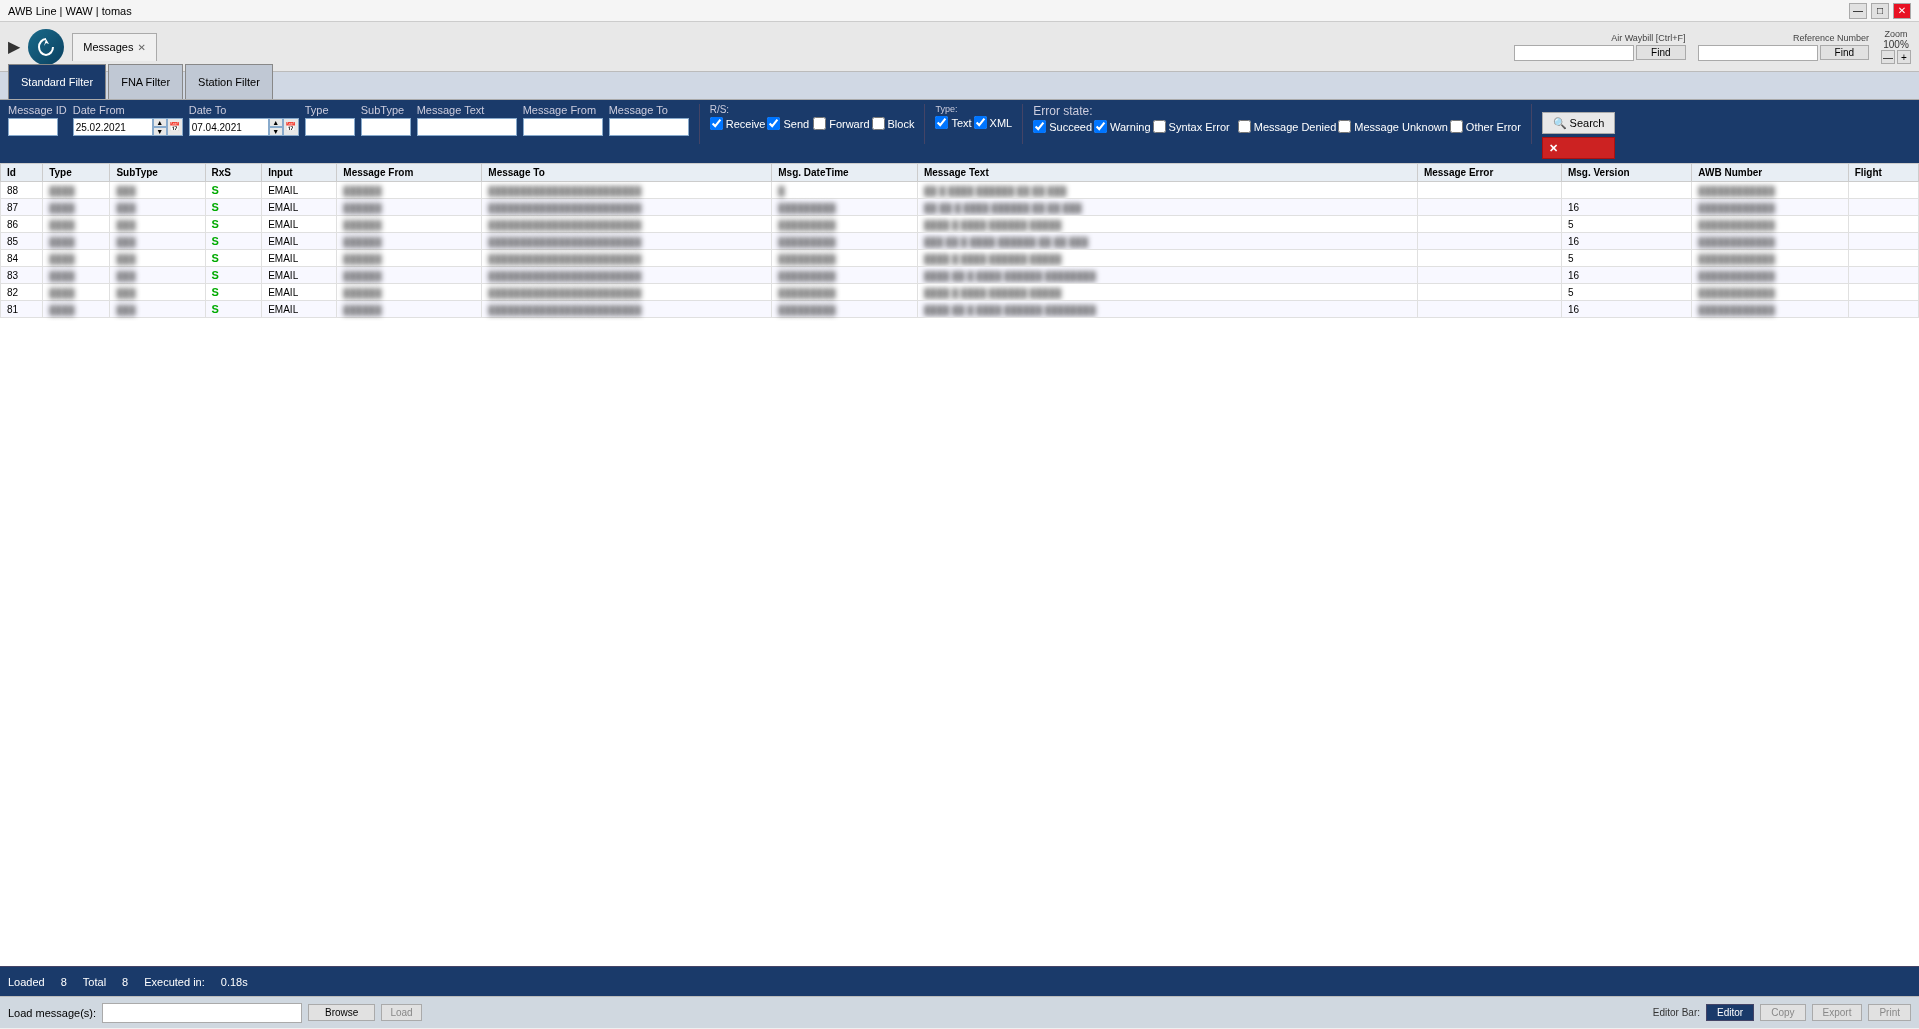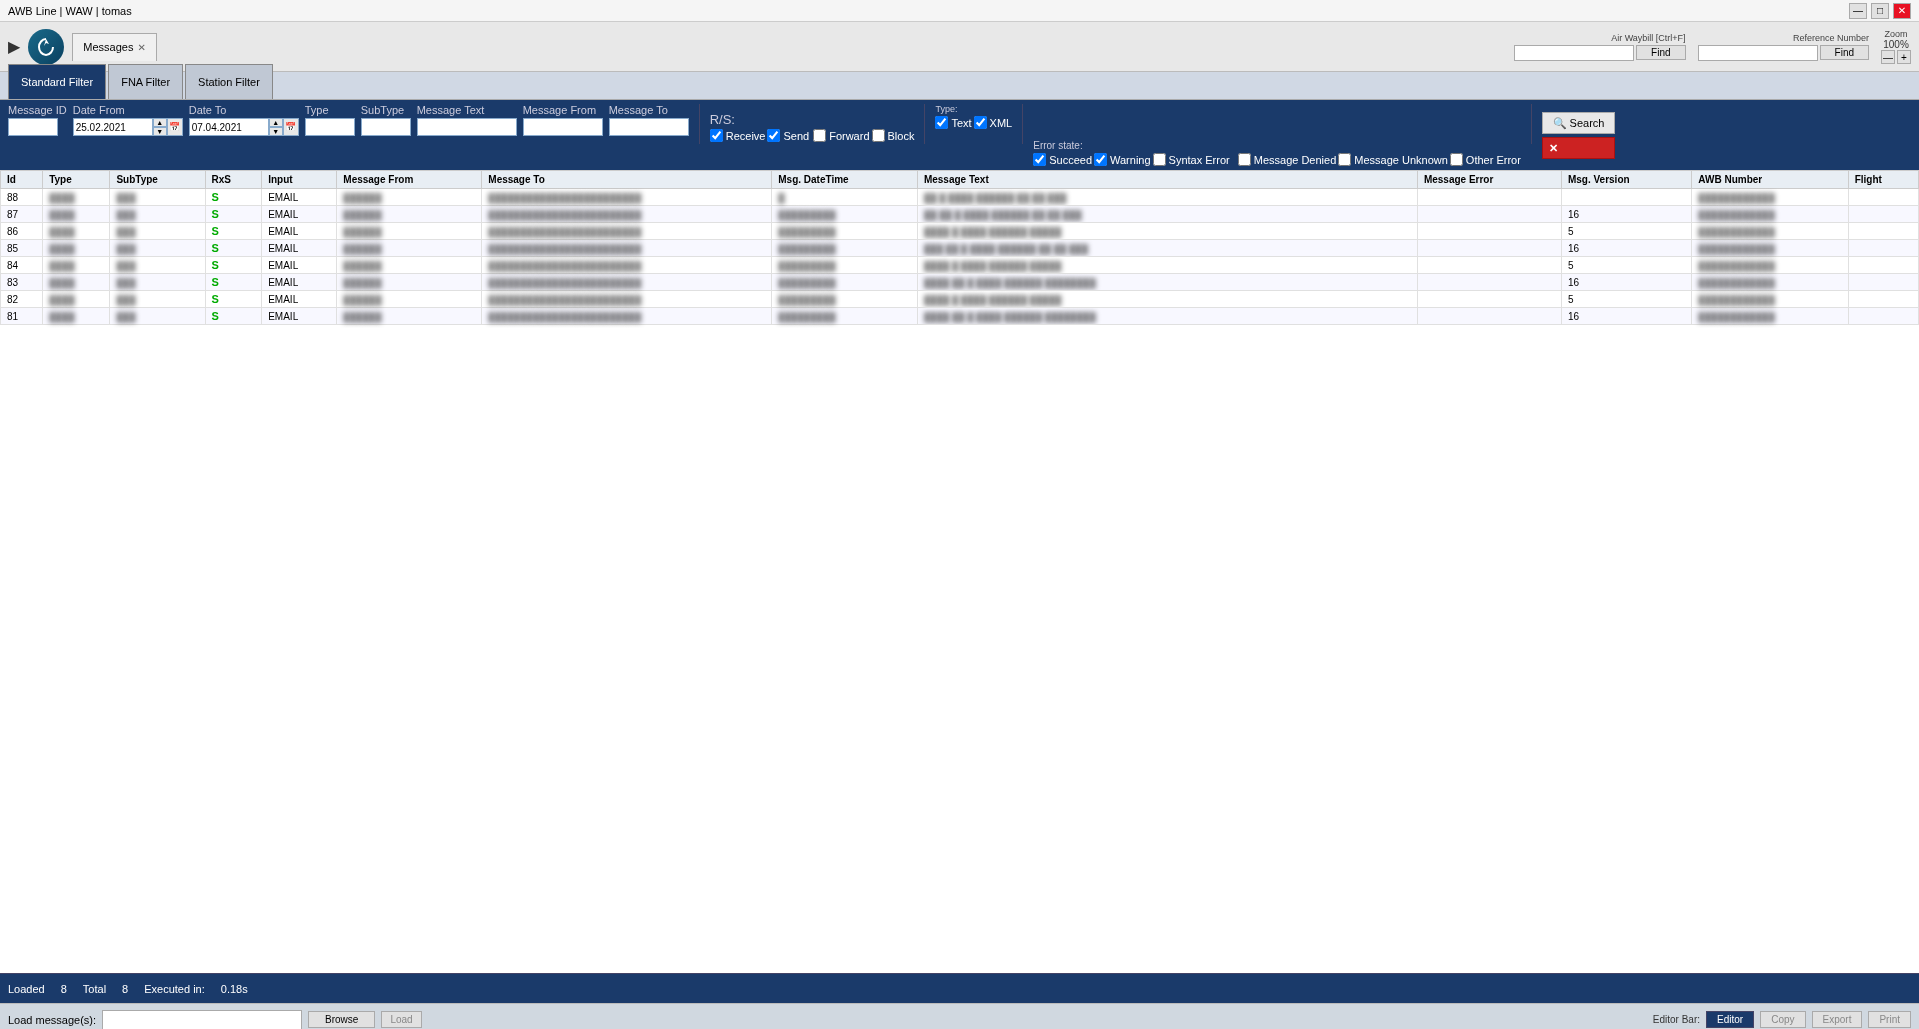--- a/index.html
+++ b/index.html
@@ -374,21 +374,21 @@
     </div>
 
     <div class="search-field">
       <span class="search-label">Message To</span>
       <input class="search-input search-input-medium" type="text" value="" style="">
     </div>
 
     <div class="divider-v"></div>
 
     <div style="display:flex; flex-direction:column; gap:2px;">
-      <span class="rs-label" style="color:#ccd;font-size:13px;margin-top:8px;">R/S:</span>
+      <span class="rs-label" style="color:#ccd;font-size:10px;">R/S:</span>
       <div style="display:flex; gap:4px;">
         <div class="checkbox-group">
           <div class="checkbox-row">
             <input type="checkbox" checked="" style="">
             <span>Receive</span>
           </div>
           <div class="checkbox-row">
             <input type="checkbox" checked="" style="">
             <span>Send</span>
           </div>
@@ -418,21 +418,21 @@
         <div class="checkbox-row">
           <input type="checkbox" checked="" style="">
           <span>XML</span>
         </div>
       </div>
     </div>
 
     <div class="divider-v"></div>
 
     <div style="display:flex; flex-direction:column; gap:2px;">
-      <span class="error-label" style="color:#ccd;font-size:10px;margin-top:36px;">Error state:</span>
+      <span class="error-label" style="color:#ccd;font-size:12px;">Error state:</span>
       <div style="display:flex; gap:8px;">
         <div class="checkbox-group">
           <div class="checkbox-row">
             <input type="checkbox" checked="" style="">
             <span>Succeed</span>
           </div>
           <div class="checkbox-row">
             <input type="checkbox" checked="" style="">
             <span>Warning</span>
           </div>

